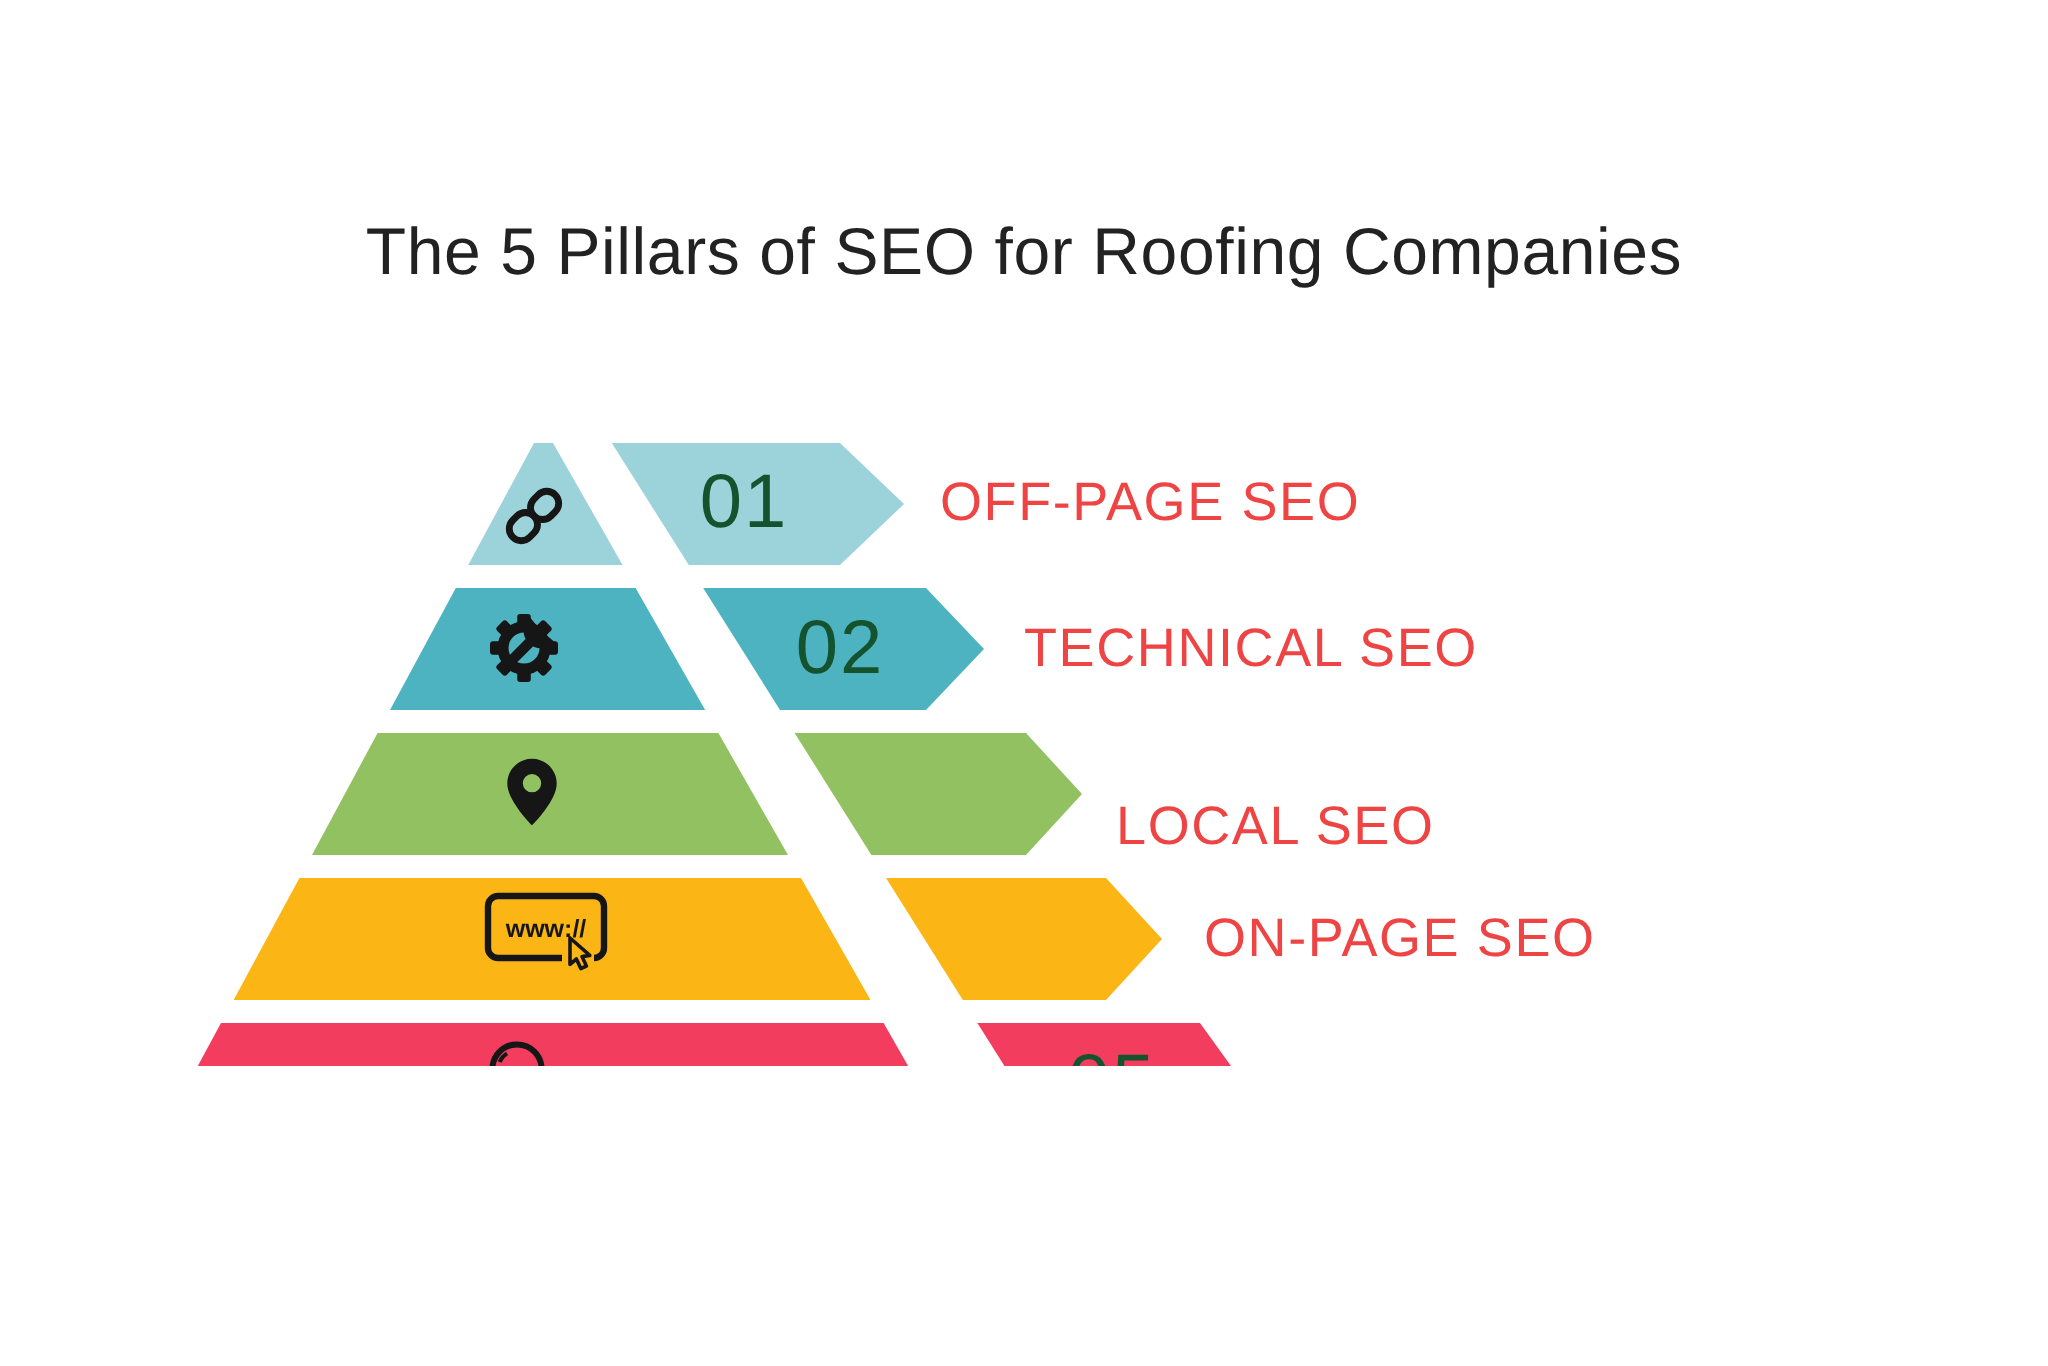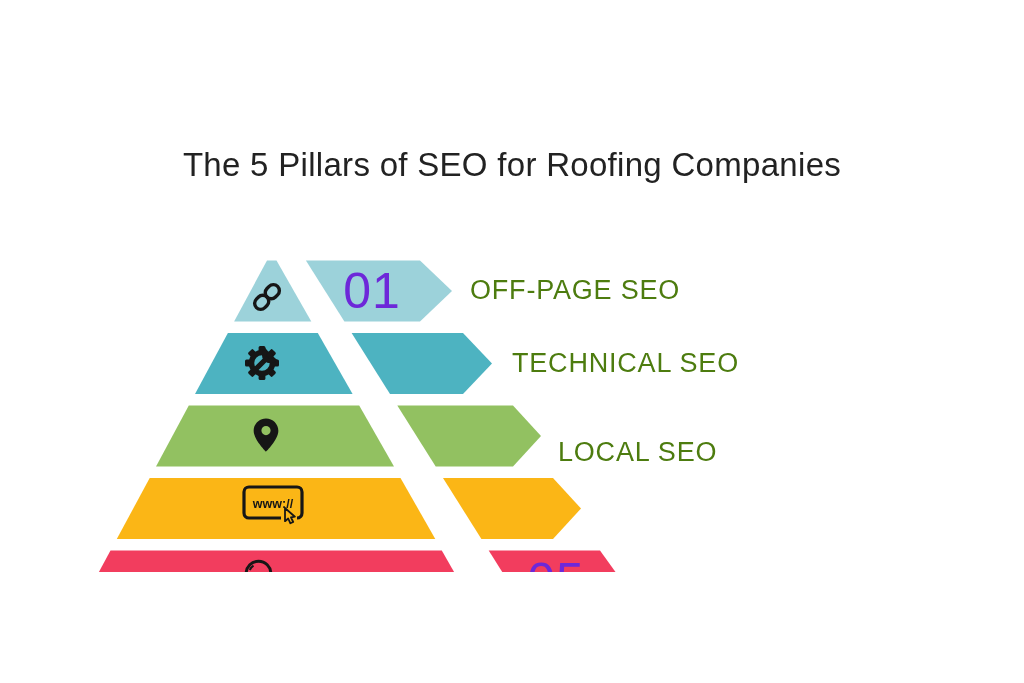--- a/index.html
+++ b/index.html
@@ -3,50 +3,49 @@
 <meta charset="utf-8">
 <style>
   html, body { margin: 0; padding: 0; background: #ffffff; }
   .canvas {
     position: relative;
     width: 1024px;
     height: 533px;
     background: #ffffff;
     overflow: hidden;
     font-family: "Liberation Sans", "DejaVu Sans", sans-serif;
-    margin-top: 39px;
   }
   .title {
     position: absolute;
     left: 0; right: 0;
     top: 107px;
     text-align: center;
     font-size: 33px;
     font-weight: 500;
     letter-spacing: 0.3px;
     color: #222222;
     white-space: nowrap;
   }
   svg.shapes {
     position: absolute;
     left: 0; top: 0;
   }
   .num {
     position: absolute;
     transform: translate(-50%, -50%);
-    color: #6d28d9;
-    font-size: 50px;
+    color: #14532d;
+    font-size: 38px;
     font-weight: 400;
     letter-spacing: 1px;
     white-space: nowrap;
   }
   .lvl-label {
     position: absolute;
     transform: translateY(-52%);
-    color: #4d7c0f;
+    color: #ef4444;
     font-size: 27px;
     font-weight: 500;
     letter-spacing: 0.8px;
     white-space: nowrap;
   }
   .icon { position: absolute; }
 </style>
 </head>
 <body>
 
@@ -103,19 +102,21 @@
     <path transform="translate(44,24)" d="M0 0 L0 13.2 L3.2 10.5 L5.4 15.3 L8.2 14 L6 9.3 L9.9 8.7 Z" stroke="#161616" stroke-width="1.8" stroke-linejoin="round" fill="#fbb616"></path>
   </svg>
 
   <svg class="icon" style="left:240px; top:517px;" width="48" height="48" viewBox="0 0 48 48">
     <circle cx="18.5" cy="17.5" r="12.3" fill="none" stroke="#161616" stroke-width="3"></circle>
     <path d="M9.8,14 A9.2,9.2 0 0 1 13.5,9.7" fill="none" stroke="#161616" stroke-width="2"></path>
     <line x1="27.3" y1="26.3" x2="38" y2="37" stroke="#161616" stroke-width="5" stroke-linecap="round"></line>
   </svg>
 
   <div class="num" style="left:372px; top:252px;">01</div>
+  <div class="num" style="left:420px; top:324.5px;">02</div>
   <div class="num" style="left:556px; top:542px;">05</div>
 
   <div class="lvl-label" style="left:470px; top:252px;">OFF-PAGE SEO</div>
   <div class="lvl-label" style="left:512px; top:324.5px;text-align:right;">TECHNICAL SEO</div>
   <div class="lvl-label" style="left:558px; top:414px;">LOCAL SEO</div>
+  <div class="lvl-label" style="left:602px; top:469.5px;">ON-PAGE SEO</div>
 
 </div>
 
 </body></html>

